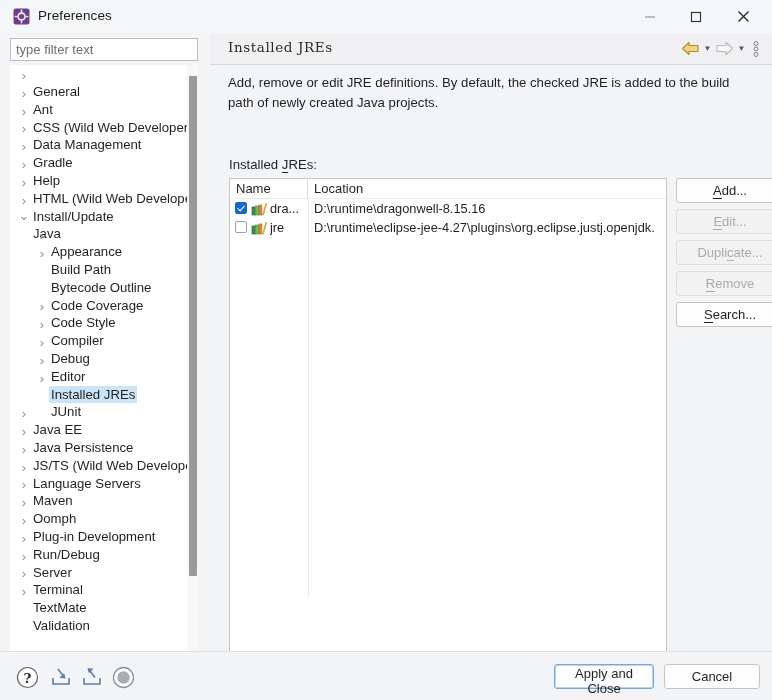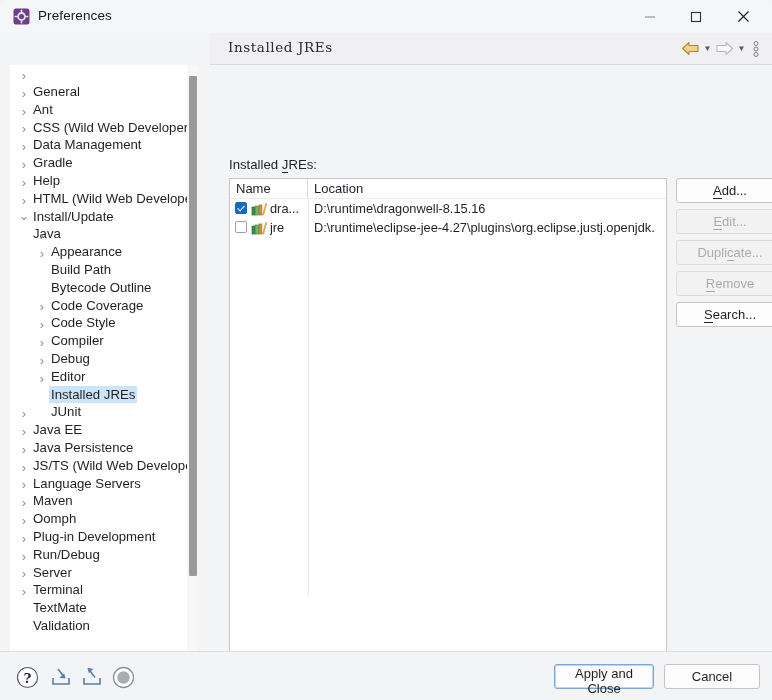--- a/index.html
+++ b/index.html
@@ -422,20 +422,21 @@
     </div>
     <div class="wbtn" id="btn-close">
       <svg width="13" height="13" viewBox="0 0 13 13">
         <line x1="1.5" y1="1.5" x2="11.5" y2="11.5" stroke="#1d1f22" stroke-width="1.15"></line>
         <line x1="11.5" y1="1.5" x2="1.5" y2="11.5" stroke="#1d1f22" stroke-width="1.15"></line>
       </svg>
     </div>
   </div>
 
   <div id="left-panel">
+    <input id="filter-input" type="text" placeholder="type filter text" style="">
 
     <div id="tree-wrap">
       <div id="tree">
           <div class="tnode">
             <span class="arrow" style="left: 8px; font-size: 13px;">›</span>
             <span class="tlabel" style="left: 21px;">General</span>
           </div>
           <div class="tnode">
             <span class="arrow" style="left: 8px; font-size: 13px;">›</span>
             <span class="tlabel" style="left: 21px;">Ant</span>
@@ -584,20 +585,21 @@
         <span class="navitem" style="padding:0 5px;">
           <svg width="6" height="18" viewBox="0 0 6 18">
             <circle cx="3" cy="3.5" r="2" fill="none" stroke="#7d8084" stroke-width="1"></circle>
             <circle cx="3" cy="9" r="2" fill="none" stroke="#7d8084" stroke-width="1"></circle>
             <circle cx="3" cy="14.5" r="2" fill="none" stroke="#7d8084" stroke-width="1"></circle>
           </svg>
         </span>
       </div>
     </div>
 
+    <div id="desc">Add, remove or edit JRE definitions. By default, the checked JRE is added to the build path of newly created Java projects.</div>
 
     <div id="list-label">Installed <u>J</u>REs:</div>
 
     <div id="table">
       <div id="thead">
         <div class="th name">Name</div>
         <div class="th loc">Location</div>
       </div>
       <div id="tbody">
           <div class="trow bold">

